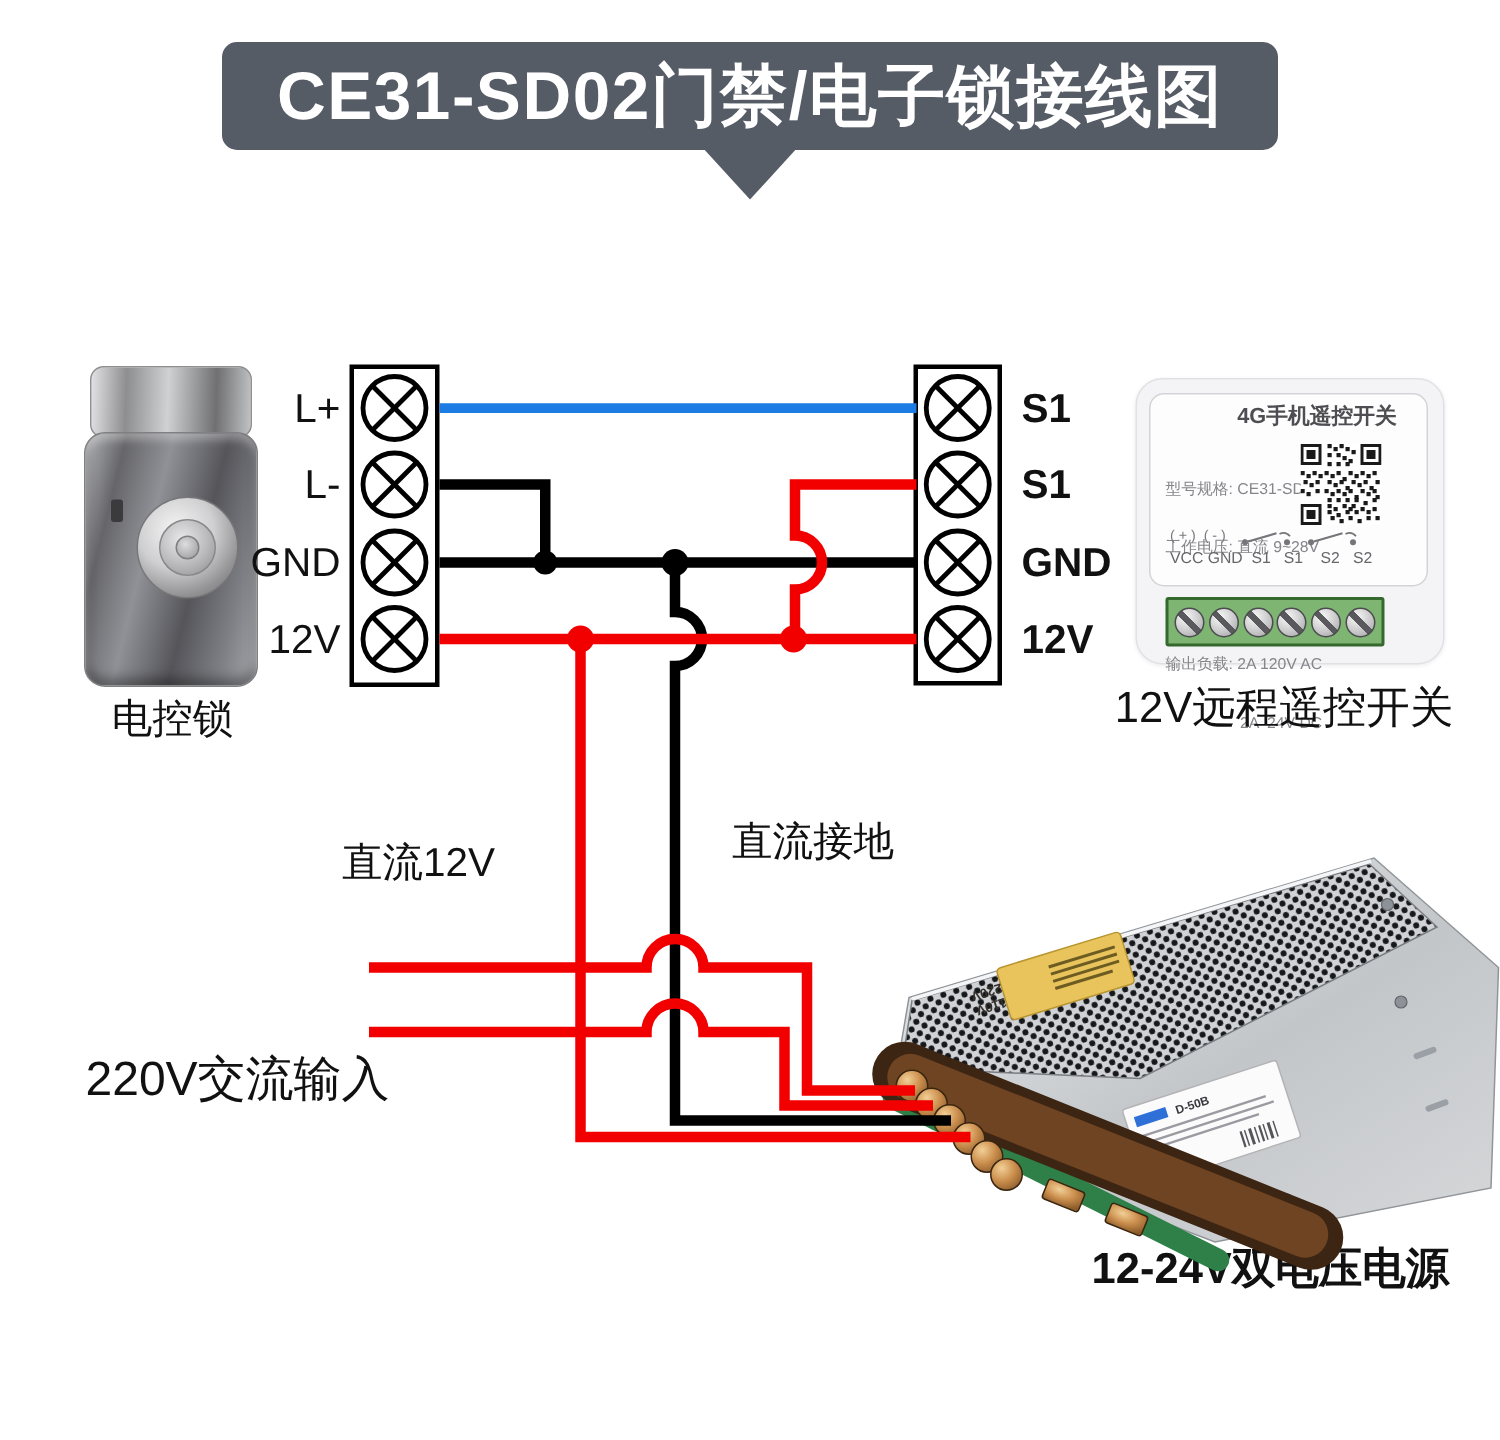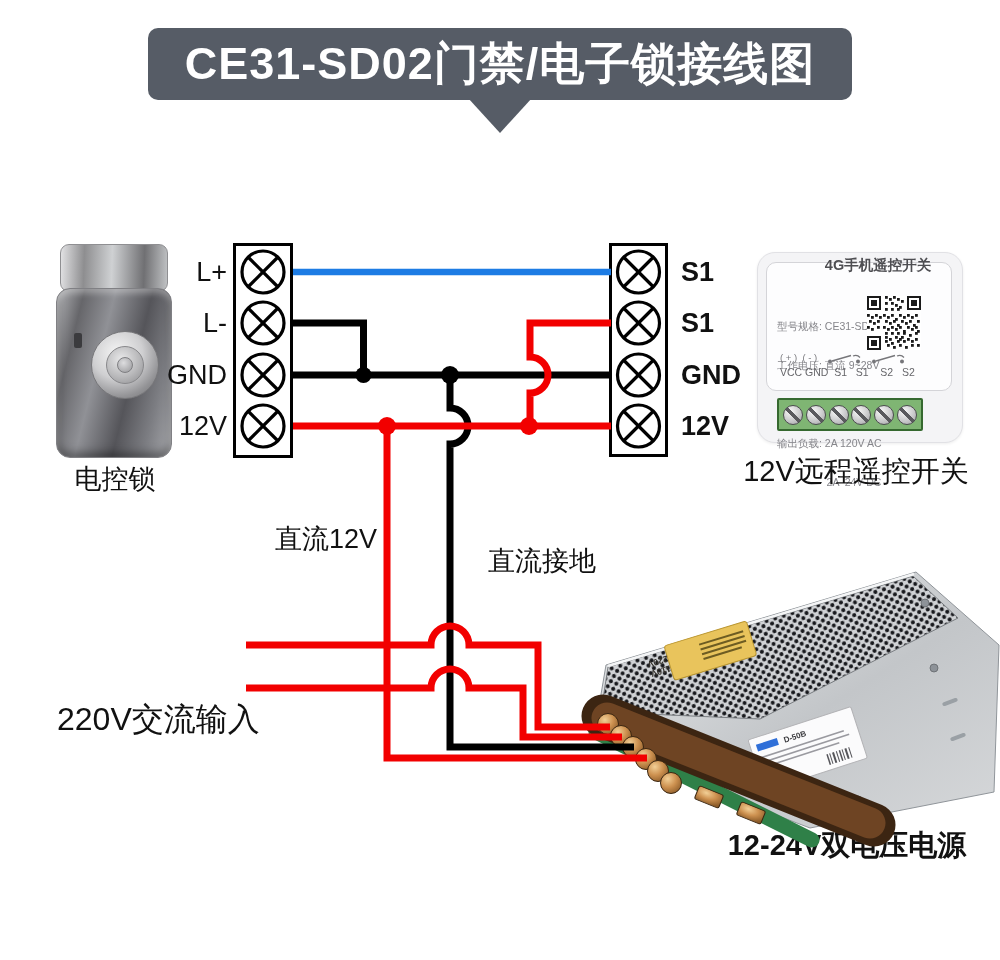--- a/index.html
+++ b/index.html
@@ -51,40 +51,40 @@
   .tblock{background:#fff;border:3.5px solid #000;box-sizing:border-box;}
   .tblock-left{left:233px;top:243px;width:60px;height:215px;}
   .tblock-right{left:609px;top:243px;width:59px;height:214px;}
 
   .pinlabel{height:32px;line-height:32px;font-size:27px;font-weight:500;white-space:nowrap;}
   .pl-left{left:138px;width:89px;text-align:right;}
   .pl-right{left:681px;width:90px;text-align:left;font-weight:bold;}
 
   
   .wlabel{font-size:27px;font-weight:500;white-space:nowrap;}
-  .lbl-dc12v{left:228px;top:521px;width:149px;text-align:right;}
+  .lbl-dc12v{left:228px;top:557px;width:149px;}
   .lbl-dcgnd{left:465px;top:543px;margin-left:23px;}
   .lbl-ac{left:57px;top:654px;font-size:32px;margin-top:44px;}
 
   
   .caption{font-weight:500;text-align:center;white-space:nowrap;}
   .cap-lock{left:50px;top:461px;width:130px;font-size:27px;}
   .cap-remote{left:718px;top:452px;width:276px;font-size:29px;}
   .cap-psu{left:692px;top:826px;width:310px;font-size:29px;font-weight:600;}
 
   
   .rdev{
     left:757px;top:252px;width:204px;height:189px;border-radius:18px;
     background:#f4f4f6;border:1px solid #e1e1e5;box-shadow:0 1px 3px rgba(0,0,0,.07);
   }
   .rdev-panel{
     left:766px;top:262px;width:186px;height:129px;border-radius:10px;
     background:#fdfdfe;border:1.5px solid #d4d4d8;box-sizing:border-box;
   }
-  .rdev-title{left:812px;top:256px;width:132px;text-align:center;font-size:14.5px;font-weight:700;color:#4e4e52;white-space:nowrap;}
+  .rdev-title{left:812px;top:268px;width:132px;text-align:center;font-size:14.5px;font-weight:700;color:#4e4e52;white-space:nowrap;}
   .rdev-specs{left:777px;top:294px;font-size:10.5px;line-height:13px;color:#85858a;white-space:pre;}
   .rdev-specs .indent{padding-left:39px;text-align:right;}
   .rdev-polarity{left:780px;top:352px;font-size:9.5px;color:#7a7a7e;white-space:pre;}
   .rdev-pins{left:780px;top:366px;font-size:10.5px;color:#66666a;white-space:pre;}
   .qr{left:867px;top:296px;width:54px;height:54px;}
   .relay{width:38px;height:13px;}
   .relay1{left:826px;top:352px;}
   .relay2{left:870px;top:352px;}
   .gblock{
     left:777px;top:398px;width:146px;height:33px;background:var(--terminal-green,#7fb573);

